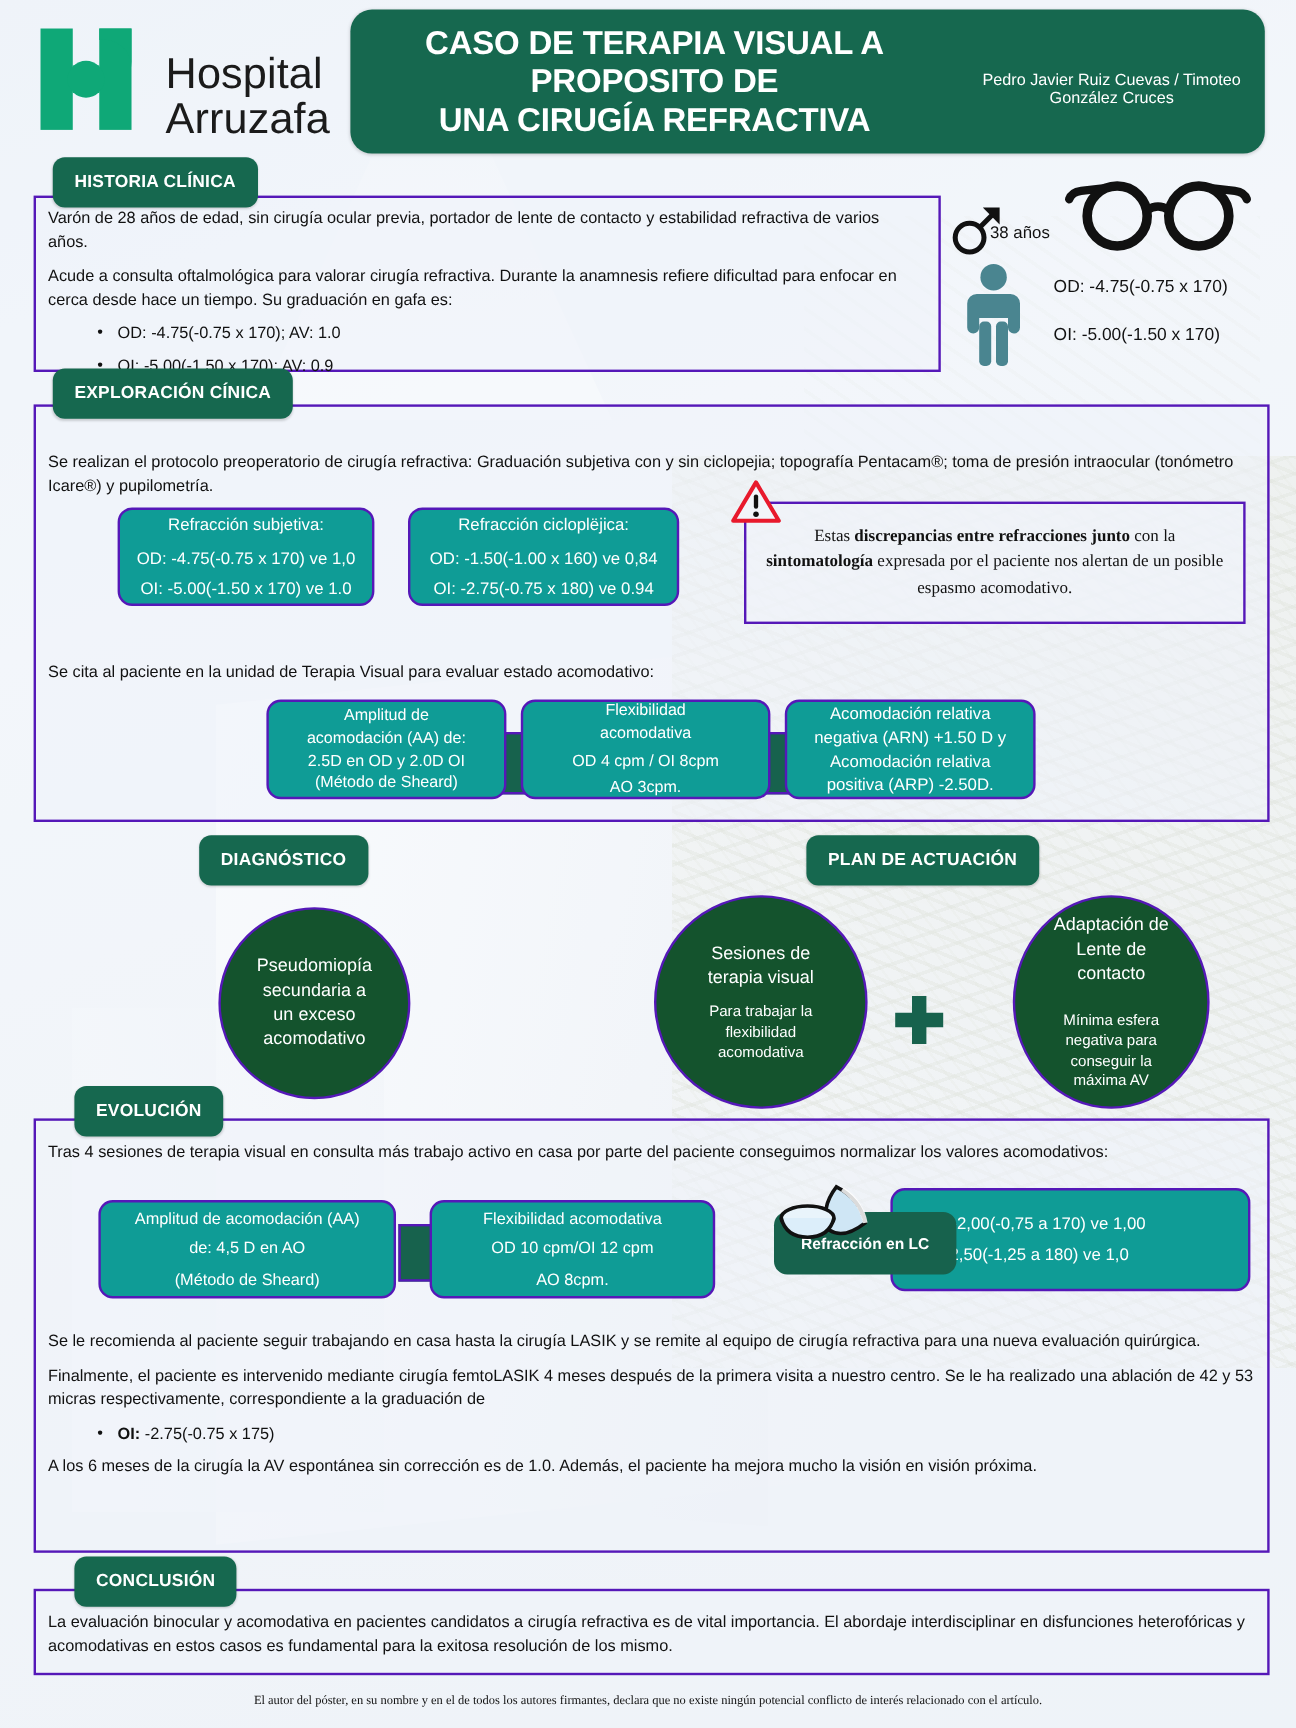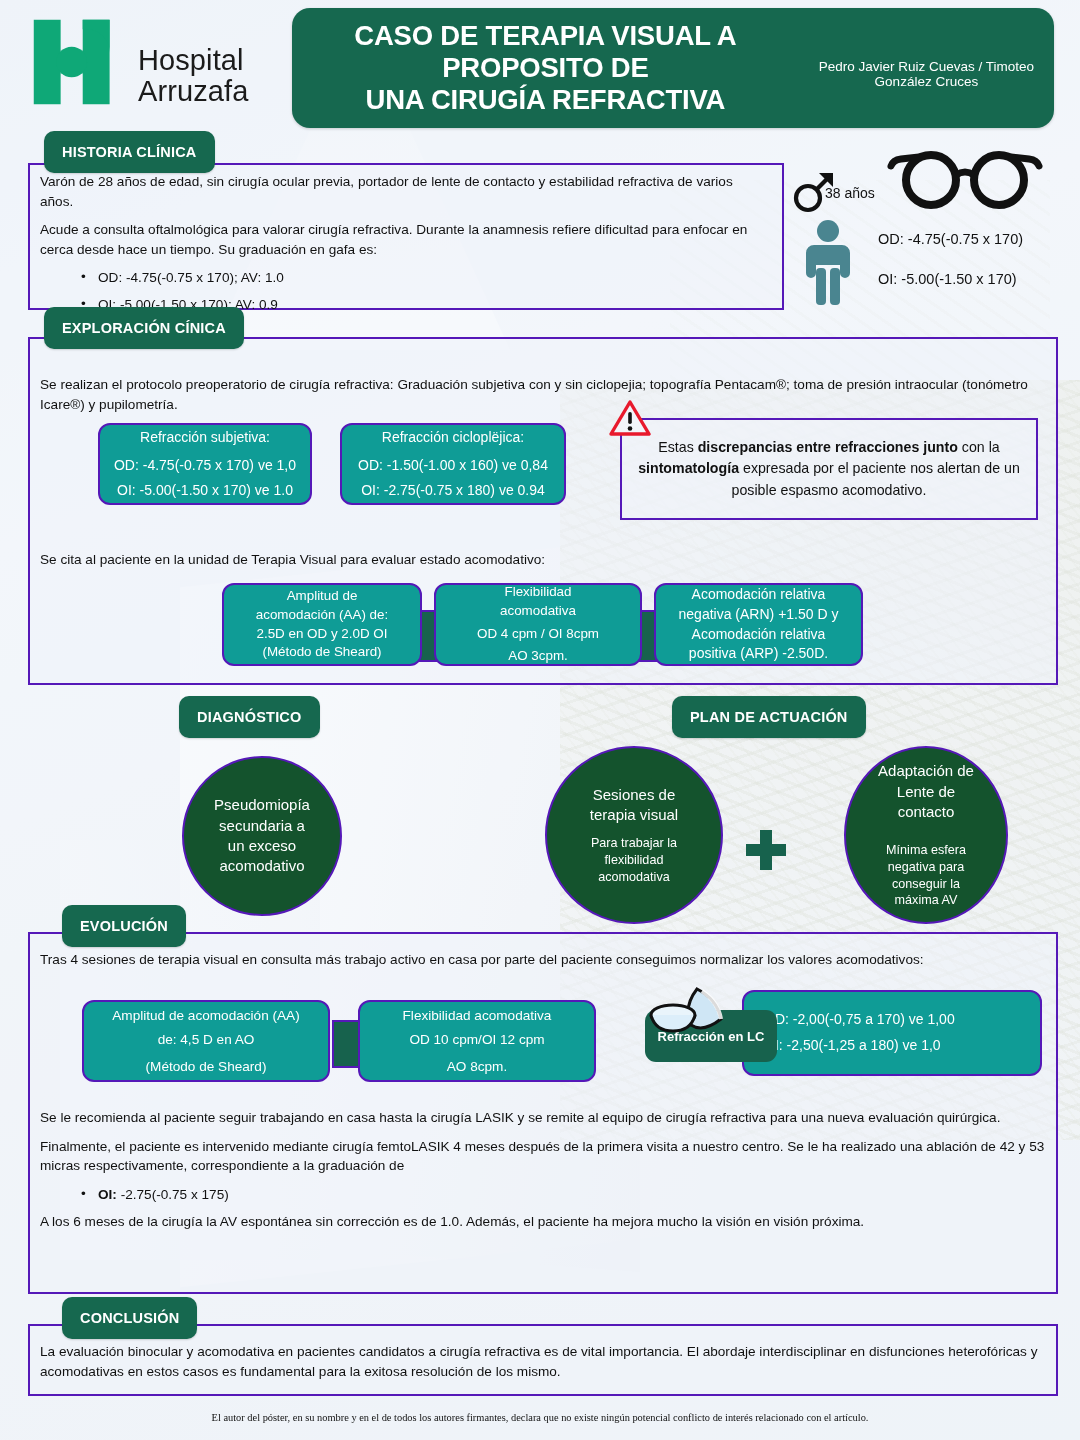--- a/index.html
+++ b/index.html
@@ -36,21 +36,21 @@
     clip-path:polygon(50% 0%,100% 100%,0% 100%);opacity:.7;}
   .bg-wash{position:absolute;inset:0;background:rgba(244,247,251,.50);}
 
   
   :root{}
   .poster{position:relative;z-index:2;width:1080px;height:1440px;}
 
   
   .logo{position:absolute;left:28px;top:14px;display:flex;align-items:center;gap:14px;}
   .logo-mark{width:96px;height:96px;position:relative;flex:0 0 auto;}
-  .logo-name{font-size:29px;line-height:1.06;color:#1b1b1b;font-weight:400;letter-spacing:.1px;margin-top:28px;}
+  .logo-name{font-size:36px;line-height:1.06;color:#1b1b1b;font-weight:400;letter-spacing:.1px;margin-top:28px;}
 
   .title-card{position:absolute;left:292px;top:8px;width:762px;height:120px;
     background:#16684f;border-radius:18px;
     display:flex;flex-direction:row;align-items:center;justify-content:center;
     box-shadow:0 1px 3px rgba(0,0,0,.18);}
   .title-main{color:#fff;font-weight:bold;font-size:27.5px;line-height:1.16;text-align:center;
     letter-spacing:-0.2px;padding:0 18px;}
   .title-authors{color:#fff;font-weight:normal;font-size:13.5px;margin-top:11px;text-align:center;}
 
   
@@ -69,21 +69,21 @@
   
   .tbox{position:absolute;background:#0f9c96;border:2px solid #5518b8;border-radius:12px;
     color:#fff;display:flex;flex-direction:column;align-items:center;justify-content:center;
     text-align:center;font-size:14px;line-height:1.4;z-index:5;padding:6px 8px;box-sizing:border-box;}
   .tbox .ln{display:block;}
   .connector{position:absolute;background:#17624d;border:2px solid #5518b8;z-index:4;}
 
   
   .alertbox{position:absolute;border:2px solid #5518b8;background:rgba(240,244,250,.6);
     z-index:4;display:flex;align-items:center;justify-content:center;text-align:center;
-    font-size:14.2px;line-height:1.5;color:#111;padding:18px 16px;box-sizing:border-box;}
+    font-size:14.2px;line-height:1.5;color:#111;padding:18px 16px;box-sizing:border-box;font-family:Liberation Serif, serif;}
   .warn-ico{position:absolute;z-index:7;}
 
   
   .circle{position:absolute;border-radius:50%;background:#14532d;border:2px solid #5518b8;
     color:#fff;display:flex;flex-direction:column;align-items:center;justify-content:center;
     text-align:center;z-index:5;box-sizing:border-box;padding:10px;}
   .c-main{font-size:15px;line-height:1.36;}
   .c-sub{font-size:12.6px;line-height:1.32;margin-top:10px;}
   .plus{position:absolute;z-index:5;}
 
@@ -230,21 +230,21 @@
     <span class="ln" style="margin-top:4px;">AO 3cpm.</span>
   </div>
 
   <div class="tbox" style="left:654px;top:583px;width:209px;height:83px;font-size:14px;">
     <span class="ln">Acomodación relativa</span>
     <span class="ln">negativa (ARN) +1.50 D y</span>
     <span class="ln">Acomodación relativa</span>
     <span class="ln">positiva (ARP) -2.50D.</span>
   </div>
 
-  <div class="tag" style="left:166px;top:696px;margin-left:13px;">DIAGNÓSTICO</div>
+  <div class="tag" style="left:166px;top:696px;">DIAGNÓSTICO</div>
   <div class="tag" style="left:672px;top:696px;">PLAN DE ACTUACIÓN</div>
 
   <div class="circle" style="left:182px;top:756px;width:160px;height:160px;">
     <div class="c-main">
       <div>Pseudomiopía</div>
       <div>secundaria a</div>
       <div>un exceso</div>
       <div>acomodativo</div>
     </div>
   </div>
@@ -307,21 +307,21 @@
 
   <div class="lens-ico" style="left:645px;top:985px;">
     <svg width="96" height="62" viewBox="0 0 96 62">
       <path d="M52 4 q20 10 24 30 q-18 14 -30 6 q-8 -18 6 -36 z" fill="#cfe6f5" stroke="#111" stroke-width="3"></path>
       <path d="M57 6 q16 11 19 28" fill="none" stroke="#fff" stroke-width="4" opacity=".85"></path>
       <ellipse cx="28" cy="30" rx="22" ry="10" fill="#e9f4fb" stroke="#111" stroke-width="3"></ellipse>
       <path d="M6 30 q4 16 22 16 q18 0 22 -16" fill="#dceefa" stroke="#111" stroke-width="3"></path>
     </svg>
   </div>
 
-  <div class="lc-chip" style="left:645px;top:1010px;width:132px;height:52px;">Refracción en LC</div>
+  <div class="lc-chip" style="left:645px;top:1010px;width:152px;height:52px;">Refracción en LC</div>
 
   <div class="body-txt" style="position:absolute;left:40px;top:1108px;width:1006px;z-index:6;">
     <p>Se le recomienda al paciente seguir trabajando en casa hasta la cirugía LASIK y se remite al equipo de cirugía refractiva para una nueva evaluación quirúrgica.</p>
     <p>Finalmente, el paciente es intervenido mediante cirugía femtoLASIK 4 meses después de la primera visita a nuestro centro. Se le ha realizado una ablación de 42 y 53 micras respectivamente, correspondiente a la graduación de</p>
     <ul>
       <li><b>OI:</b><span> -2.75(-0.75 x 175)</span></li>
     </ul>
     <p style="margin-top:8px;">A los 6 meses de la cirugía la AV espontánea sin corrección es de 1.0. Además, el paciente ha mejora mucho la visión en visión próxima.</p>
   </div>
 

